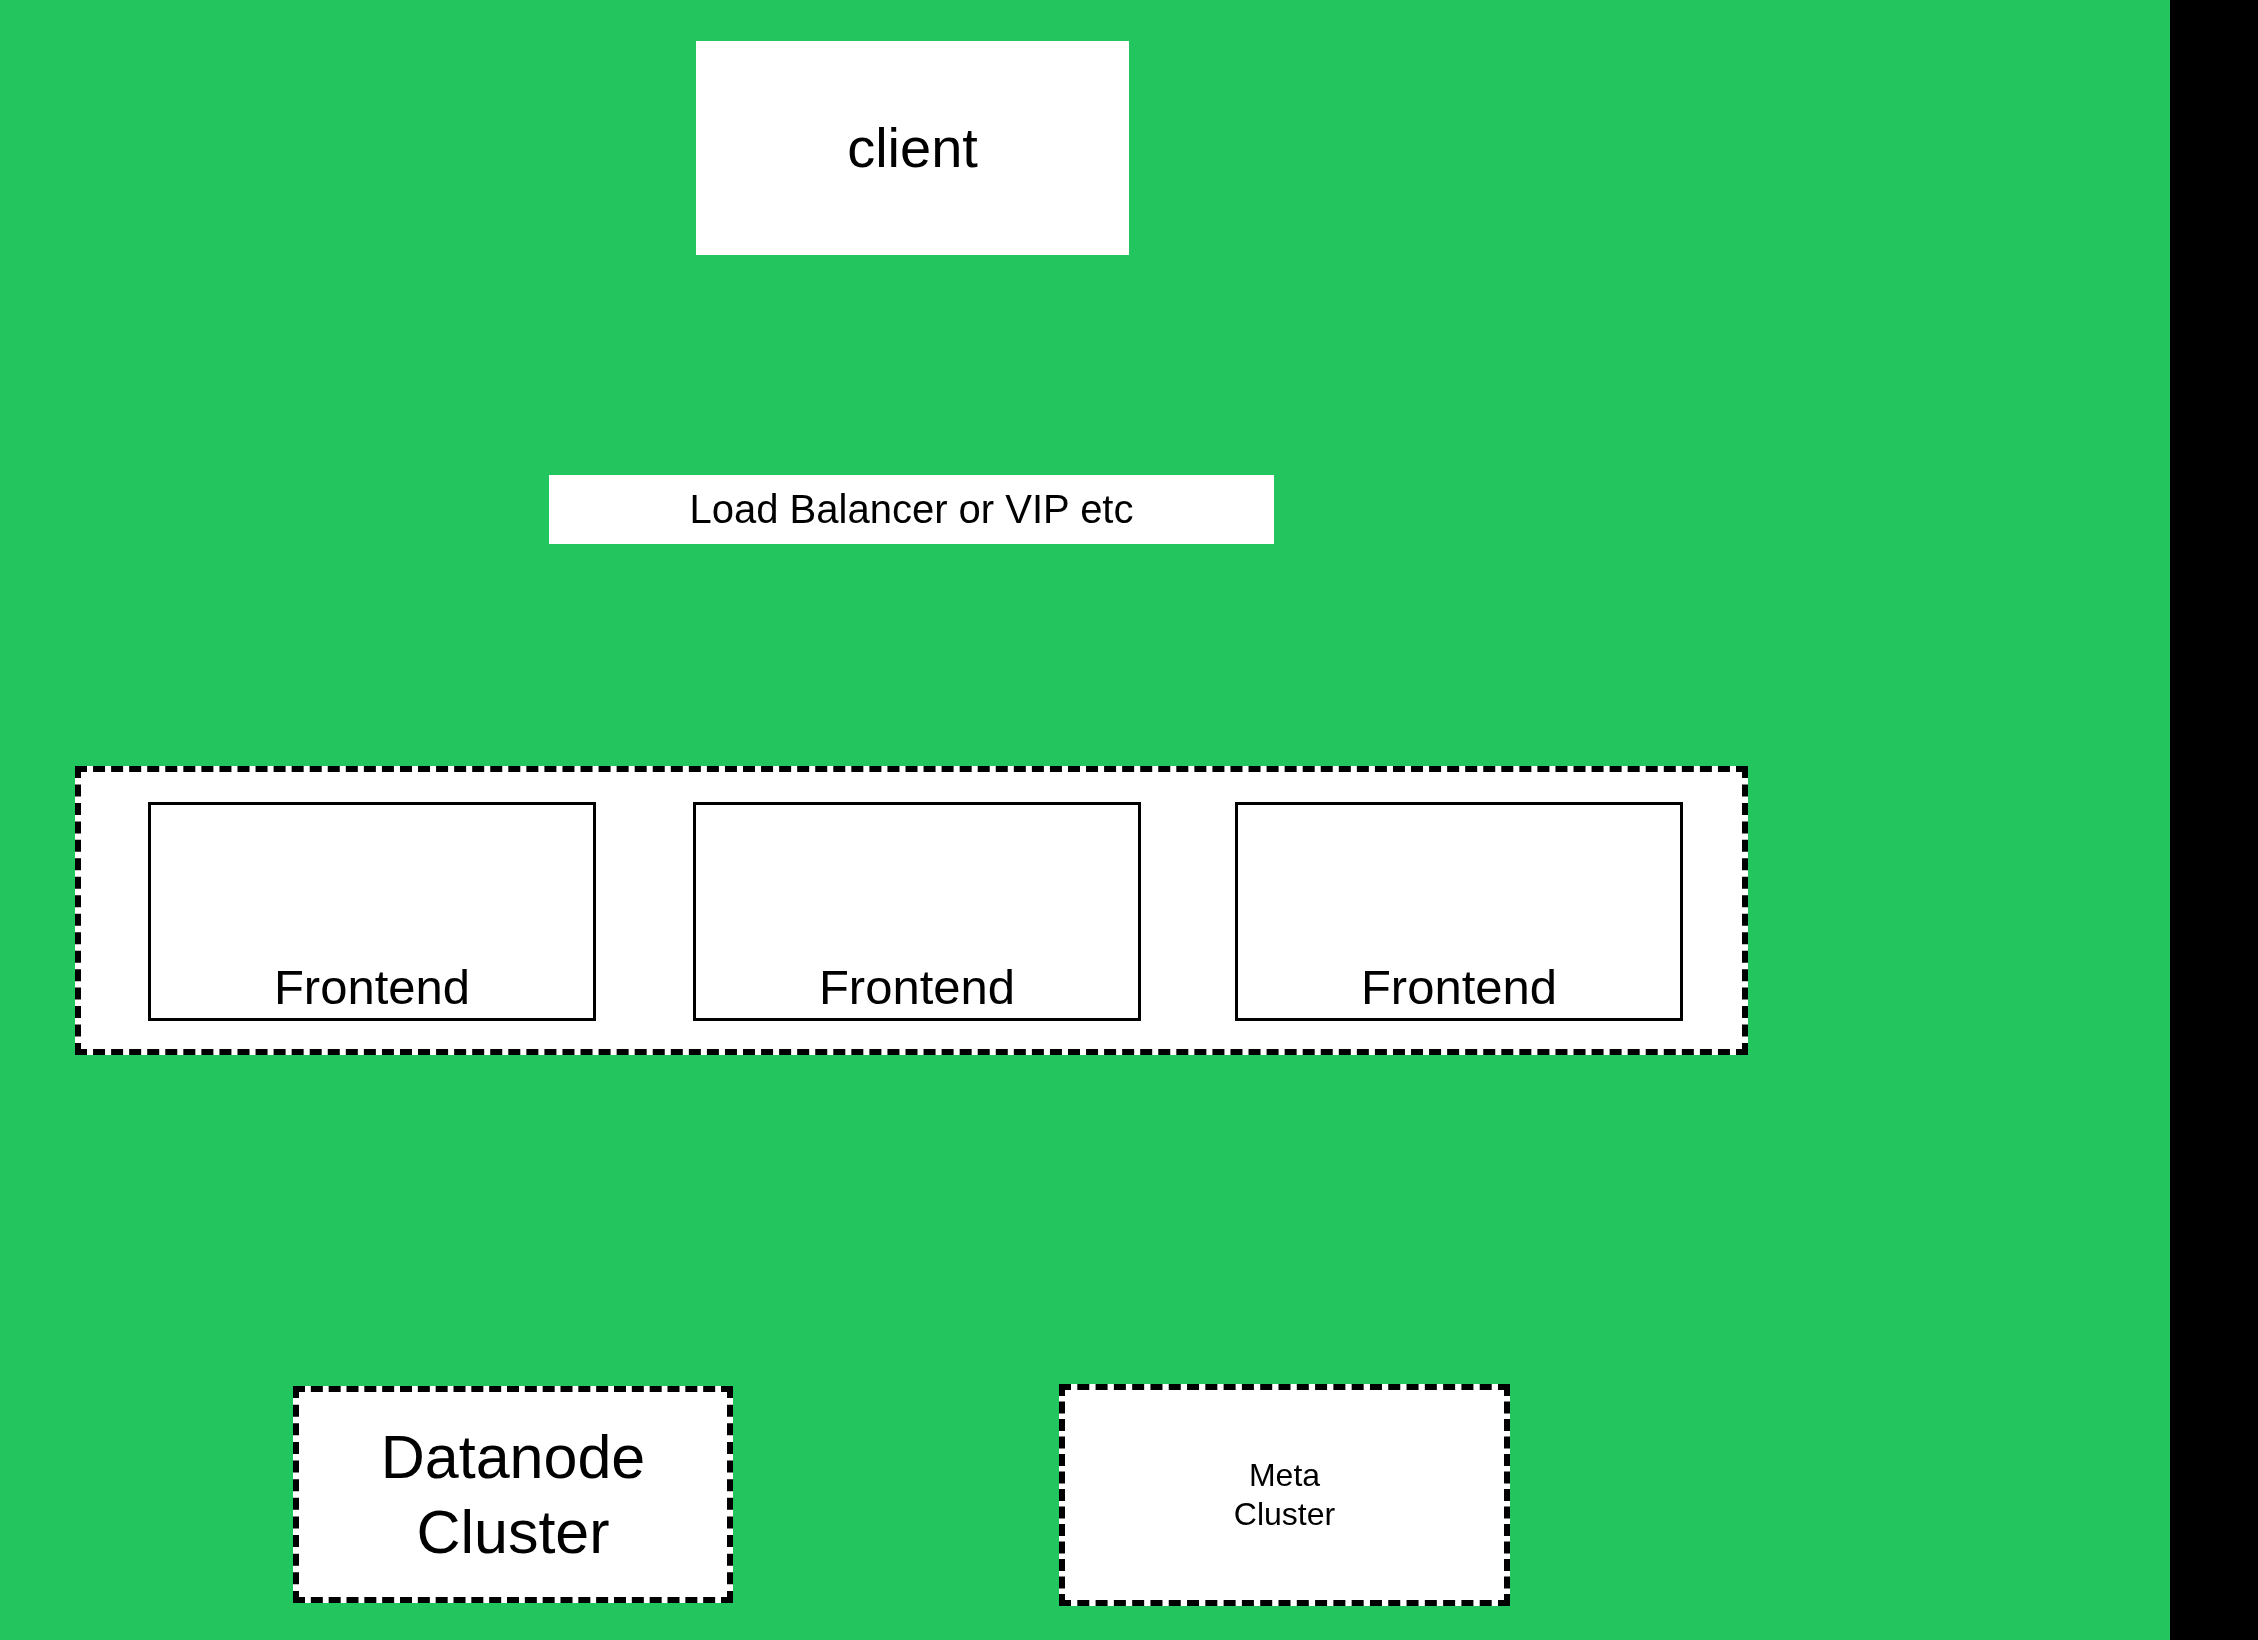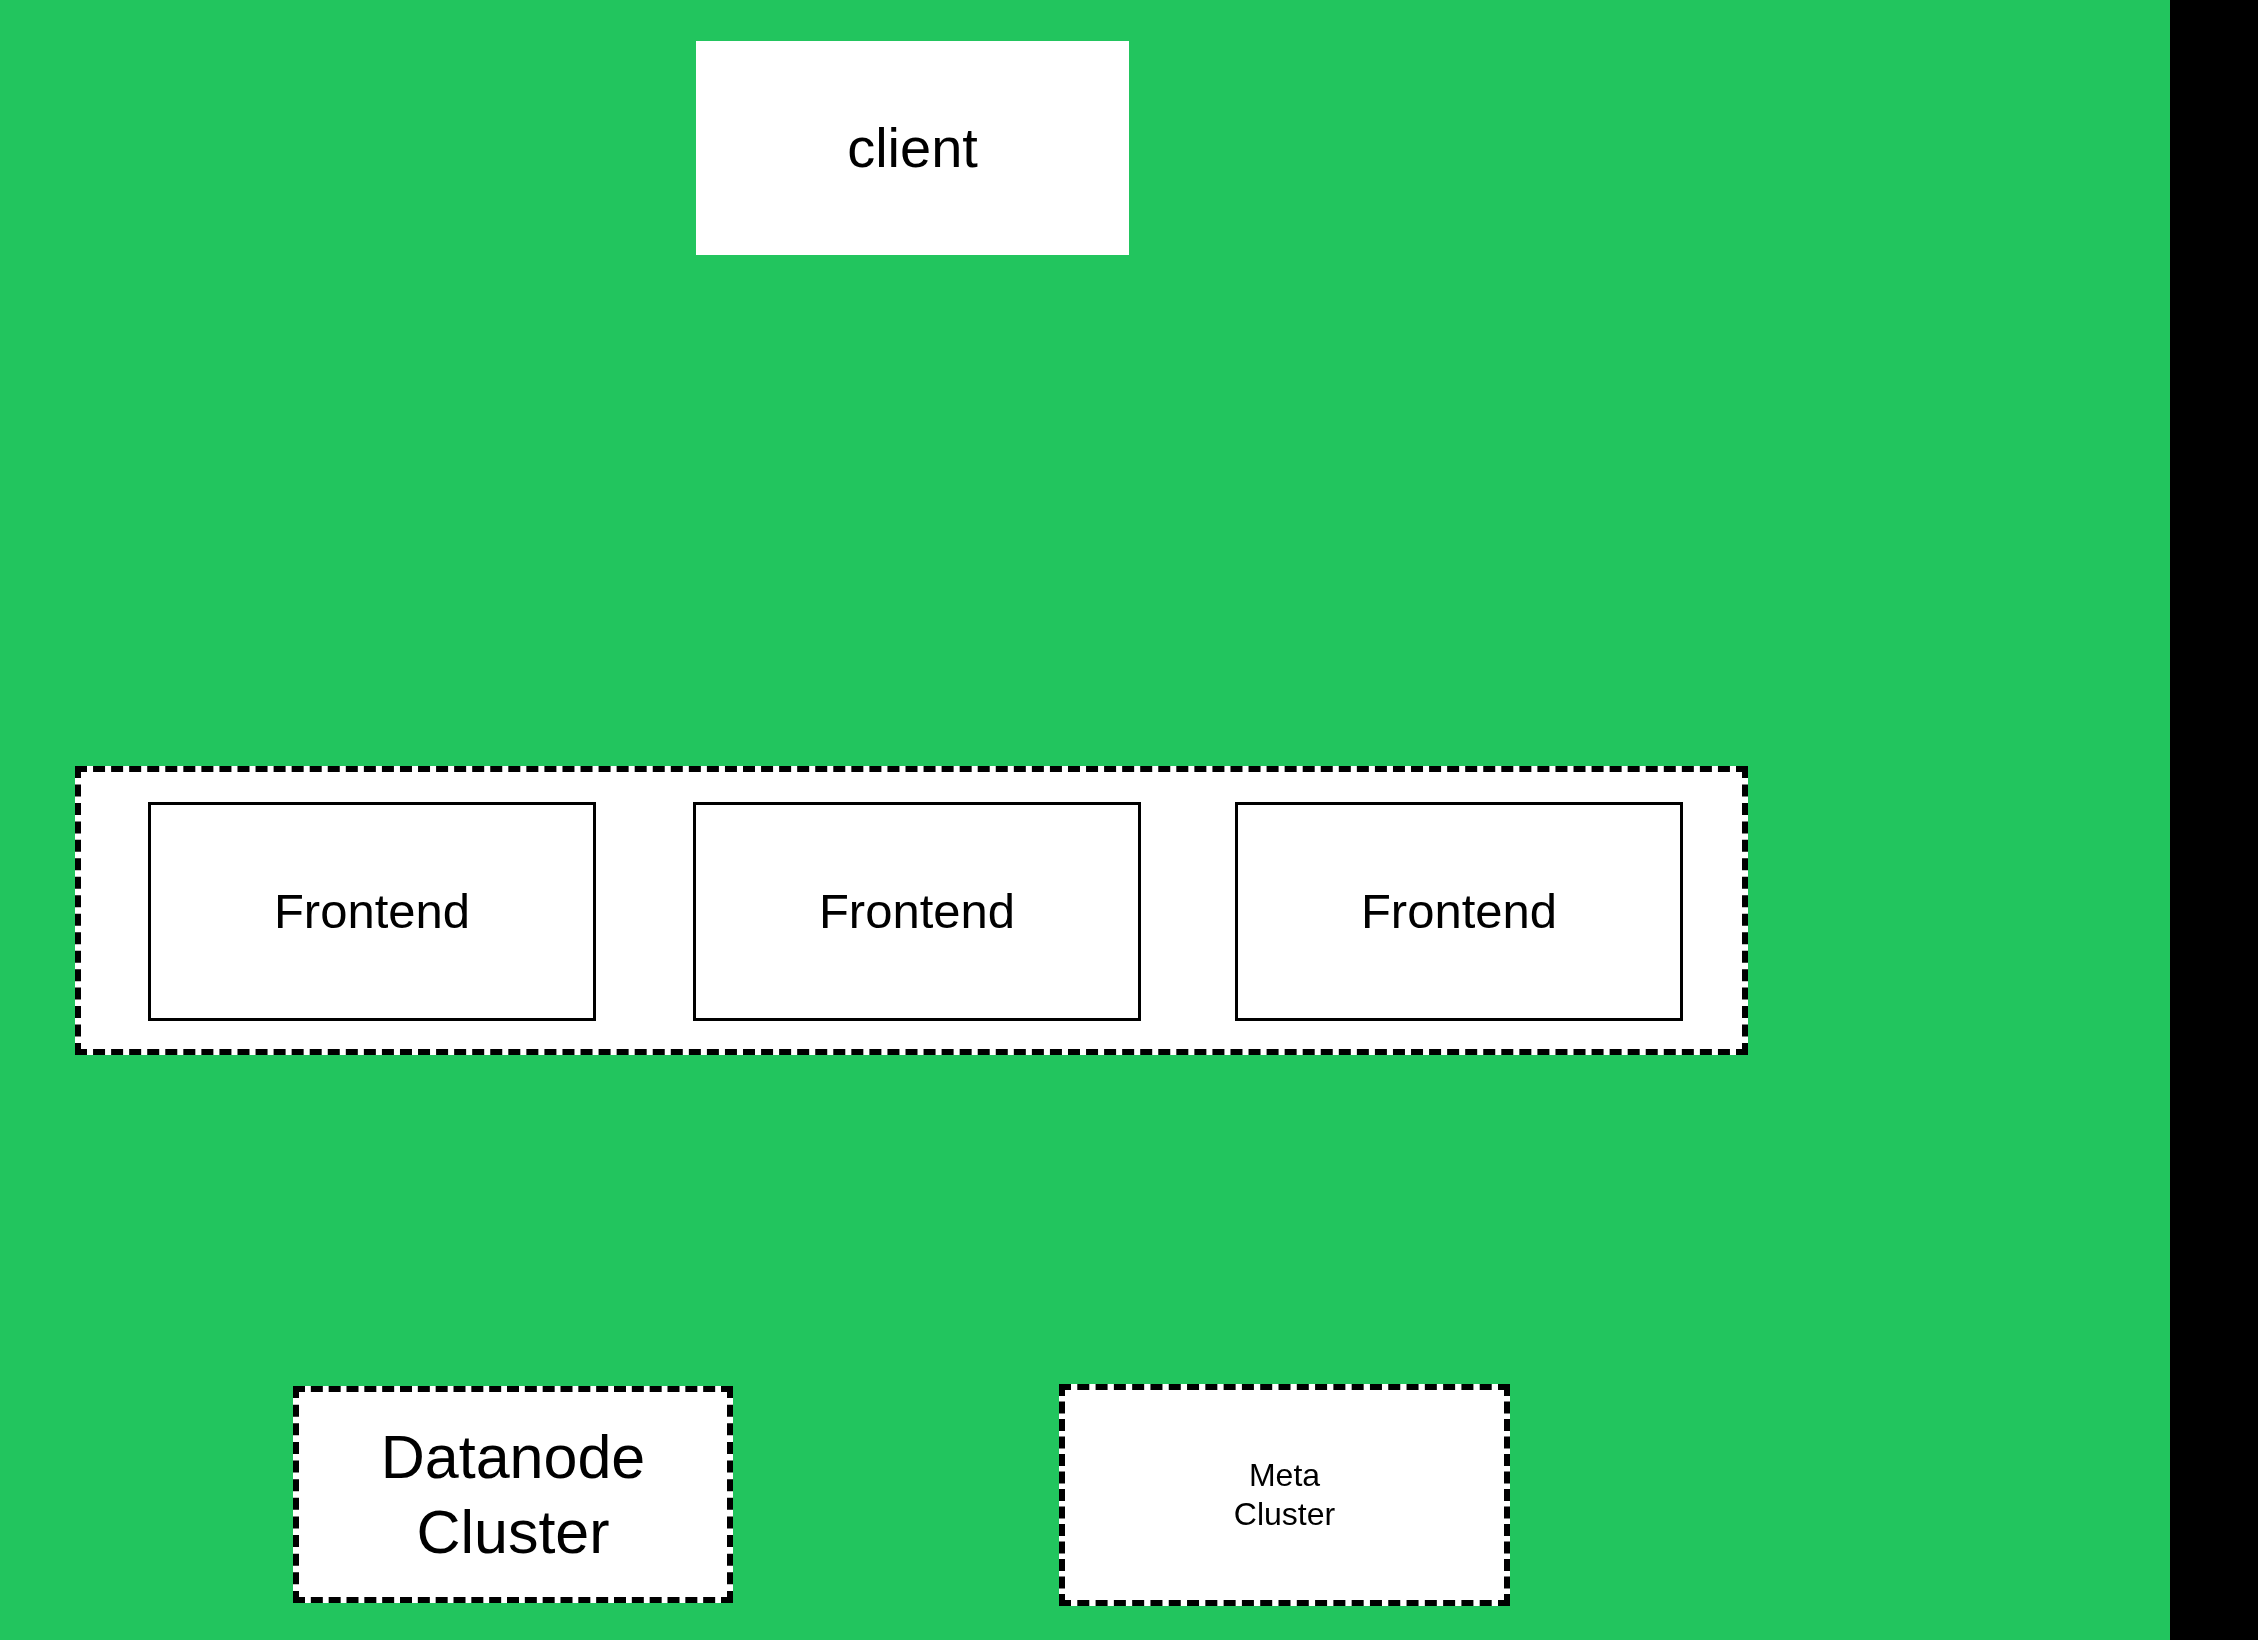--- a/index.html
+++ b/index.html
@@ -34,20 +34,21 @@
   }
 
   
   .node.plain {
     border: none;
   }
 
   
   .node.solid {
     border: 3.6px solid #000000;
+    align-items: flex-end;
   }
 
   
   .node.dashed {
     border: 6.4px dashed #000000;
   }
 
   
   #client-node {
     left: 696px;
@@ -111,20 +112,23 @@
 </style>
 </head>
 <body>
 
 <div id="canvas">
 
   <div class="node plain" id="client-node">
     <span class="node-label">client</span>
   </div>
 
+  <div class="node plain" id="load-balancer-node">
+    <span class="node-label">Load Balancer or VIP etc</span>
+  </div>
 
   <div id="frontend-group"></div>
 
   <div class="node solid frontend-node" id="frontend-node-0">
     <span class="node-label">Frontend</span>
   </div>
 
   <div class="node solid frontend-node" id="frontend-node-1">
     <span class="node-label">Frontend</span>
   </div>

